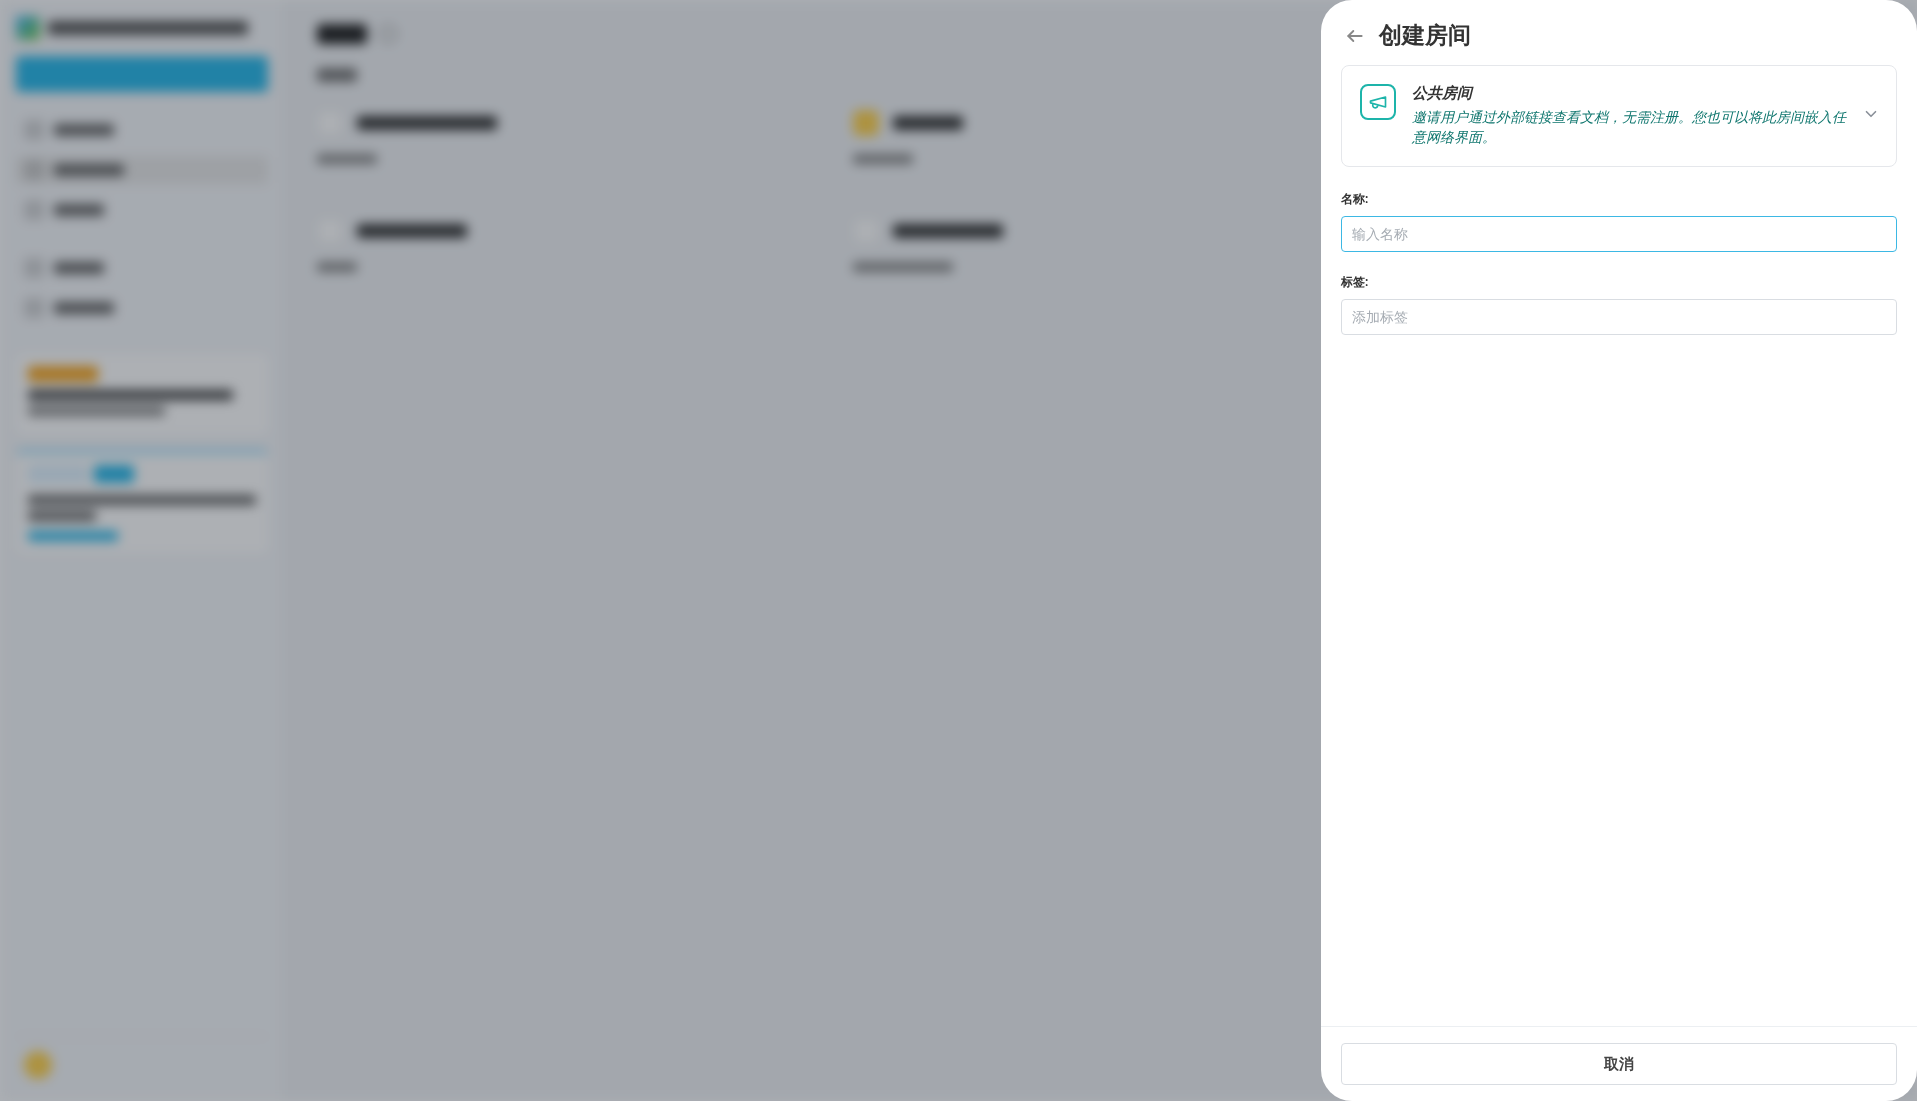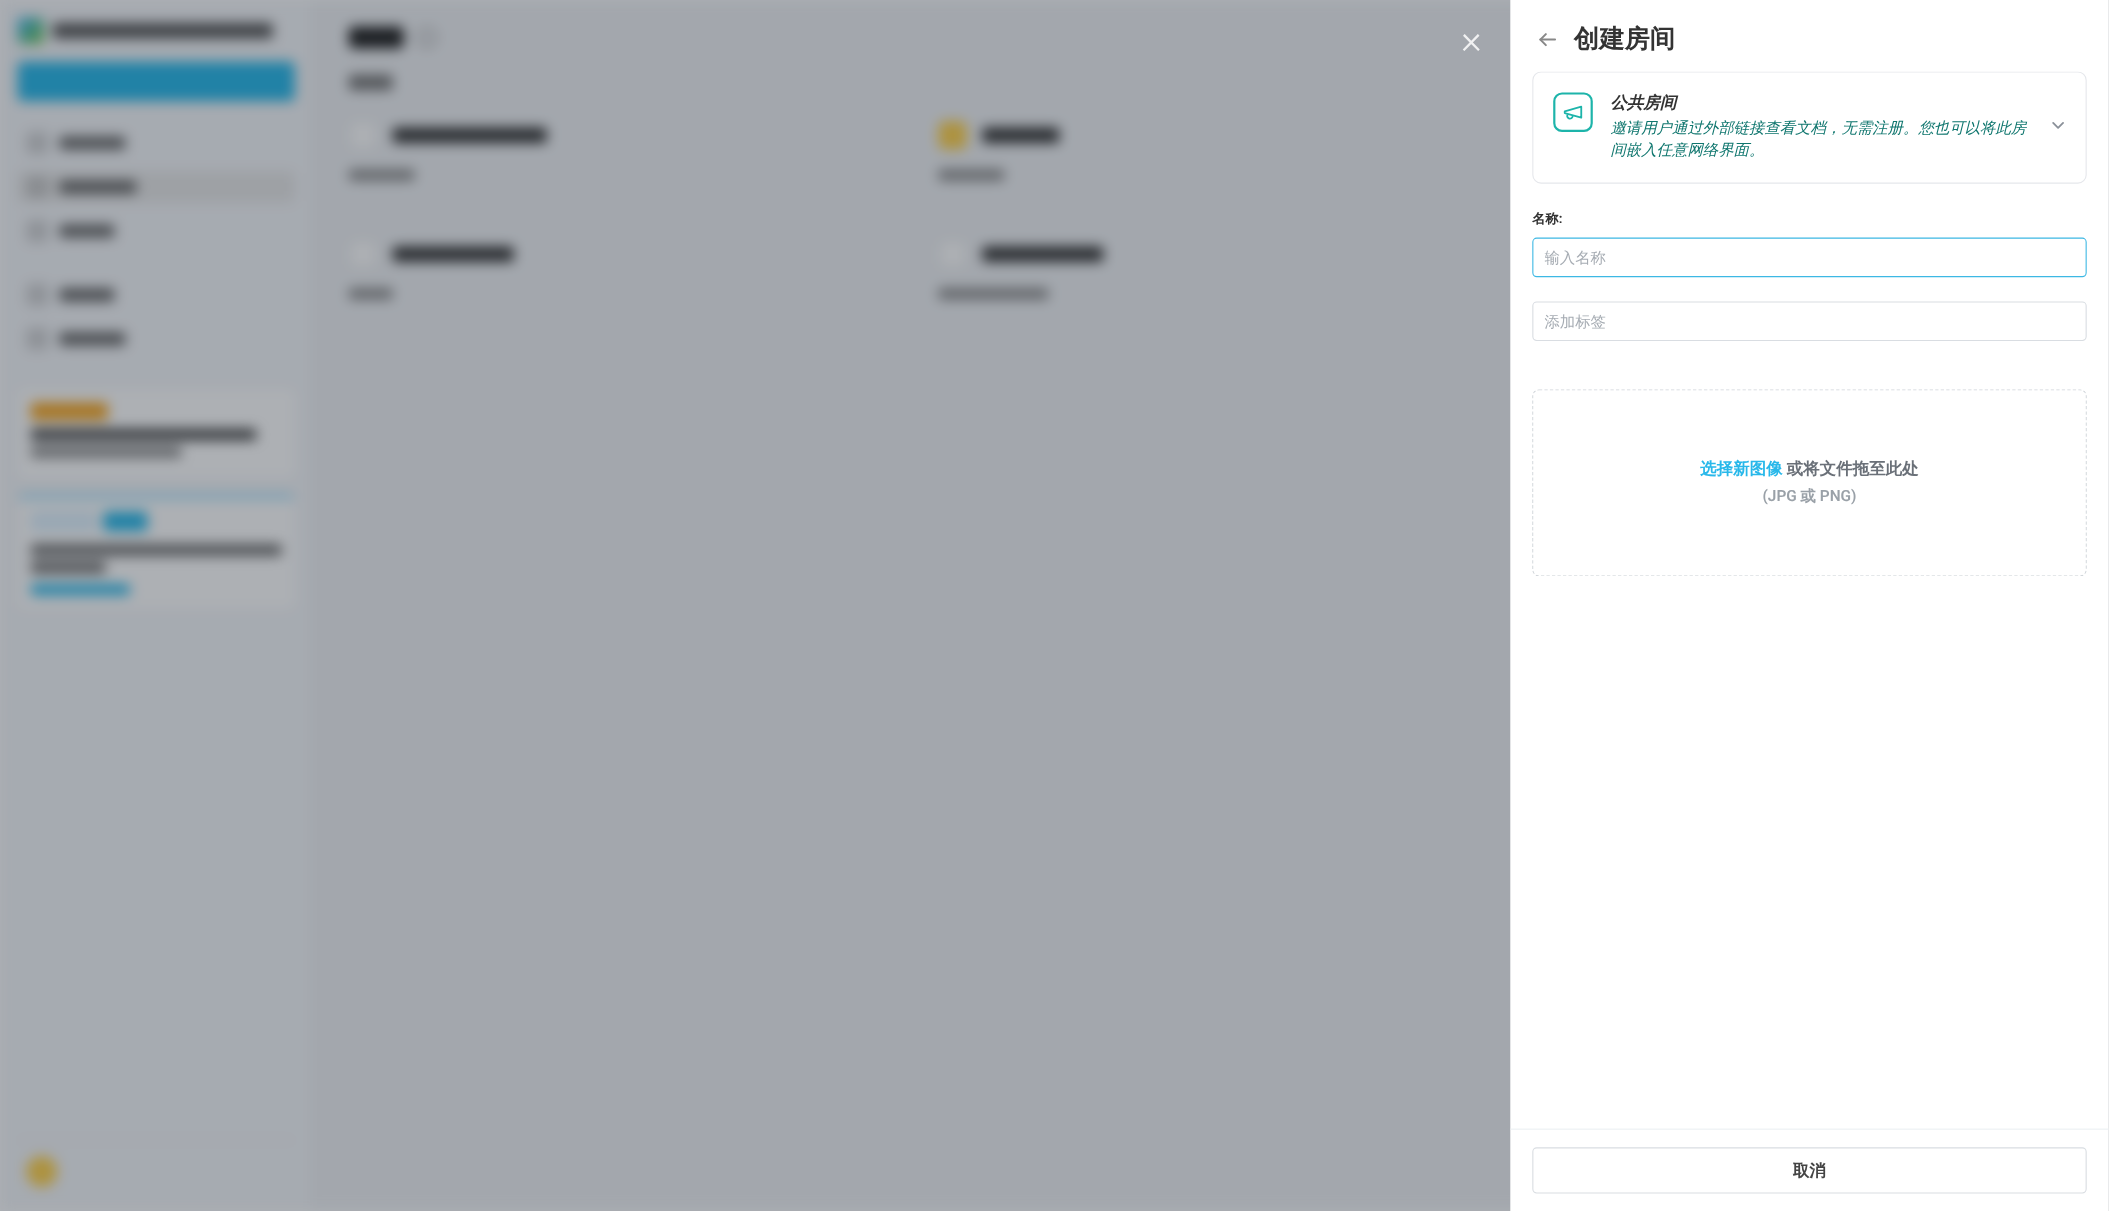--- a/index.html
+++ b/index.html
@@ -74,25 +74,26 @@
       line-height:1;
       cursor:pointer;
       font-weight:300;
       opacity:.85;
     }
 
     
     .panel {
       position:absolute;
       top:0; right:0; bottom:0;
-      width:544px;
+      width:596px;
       background:#fff;
       z-index:4;
       display:flex;
       flex-direction:column;
+      border-radius:31px;
     }
     .panel-header {
       display:flex;
       align-items:center;
       gap:14px;
       padding:20px 24px 14px;
     }
     .panel-header svg { cursor:pointer; }
     .panel-title {
       font-size:23px;
@@ -325,28 +326,23 @@
       <div class="type-chevron">
         <svg width="18" height="18" viewBox="0 0 24 24" fill="none" stroke="currentColor" stroke-width="2.2" stroke-linecap="round" stroke-linejoin="round">
             <polyline points="6 9 12 15 18 9"></polyline>
           </svg>
       </div>
     </div>
 
     <label class="field-label">名称:</label>
     <input class="text-input" type="text" placeholder="输入名称" style="">
 
+    <label class="field-label">标签:</label>
     <input class="text-input plain" type="text" placeholder="添加标签" style="">
 
     <div style="height:18px"></div>
-    <div class="dropzone">
-      <div class="dz-line1">
-        <span class="dz-link">选择新图像</span><span> 或将文件拖至此处</span>
-      </div>
-      <div class="dz-line2">(JPG 或 PNG)</div>
-    </div>
 
   </div>
 
   <footer class="panel-footer">
     <button class="btn btn-secondary">取消</button>
   </footer>
 </aside>
 
 </body></html>

